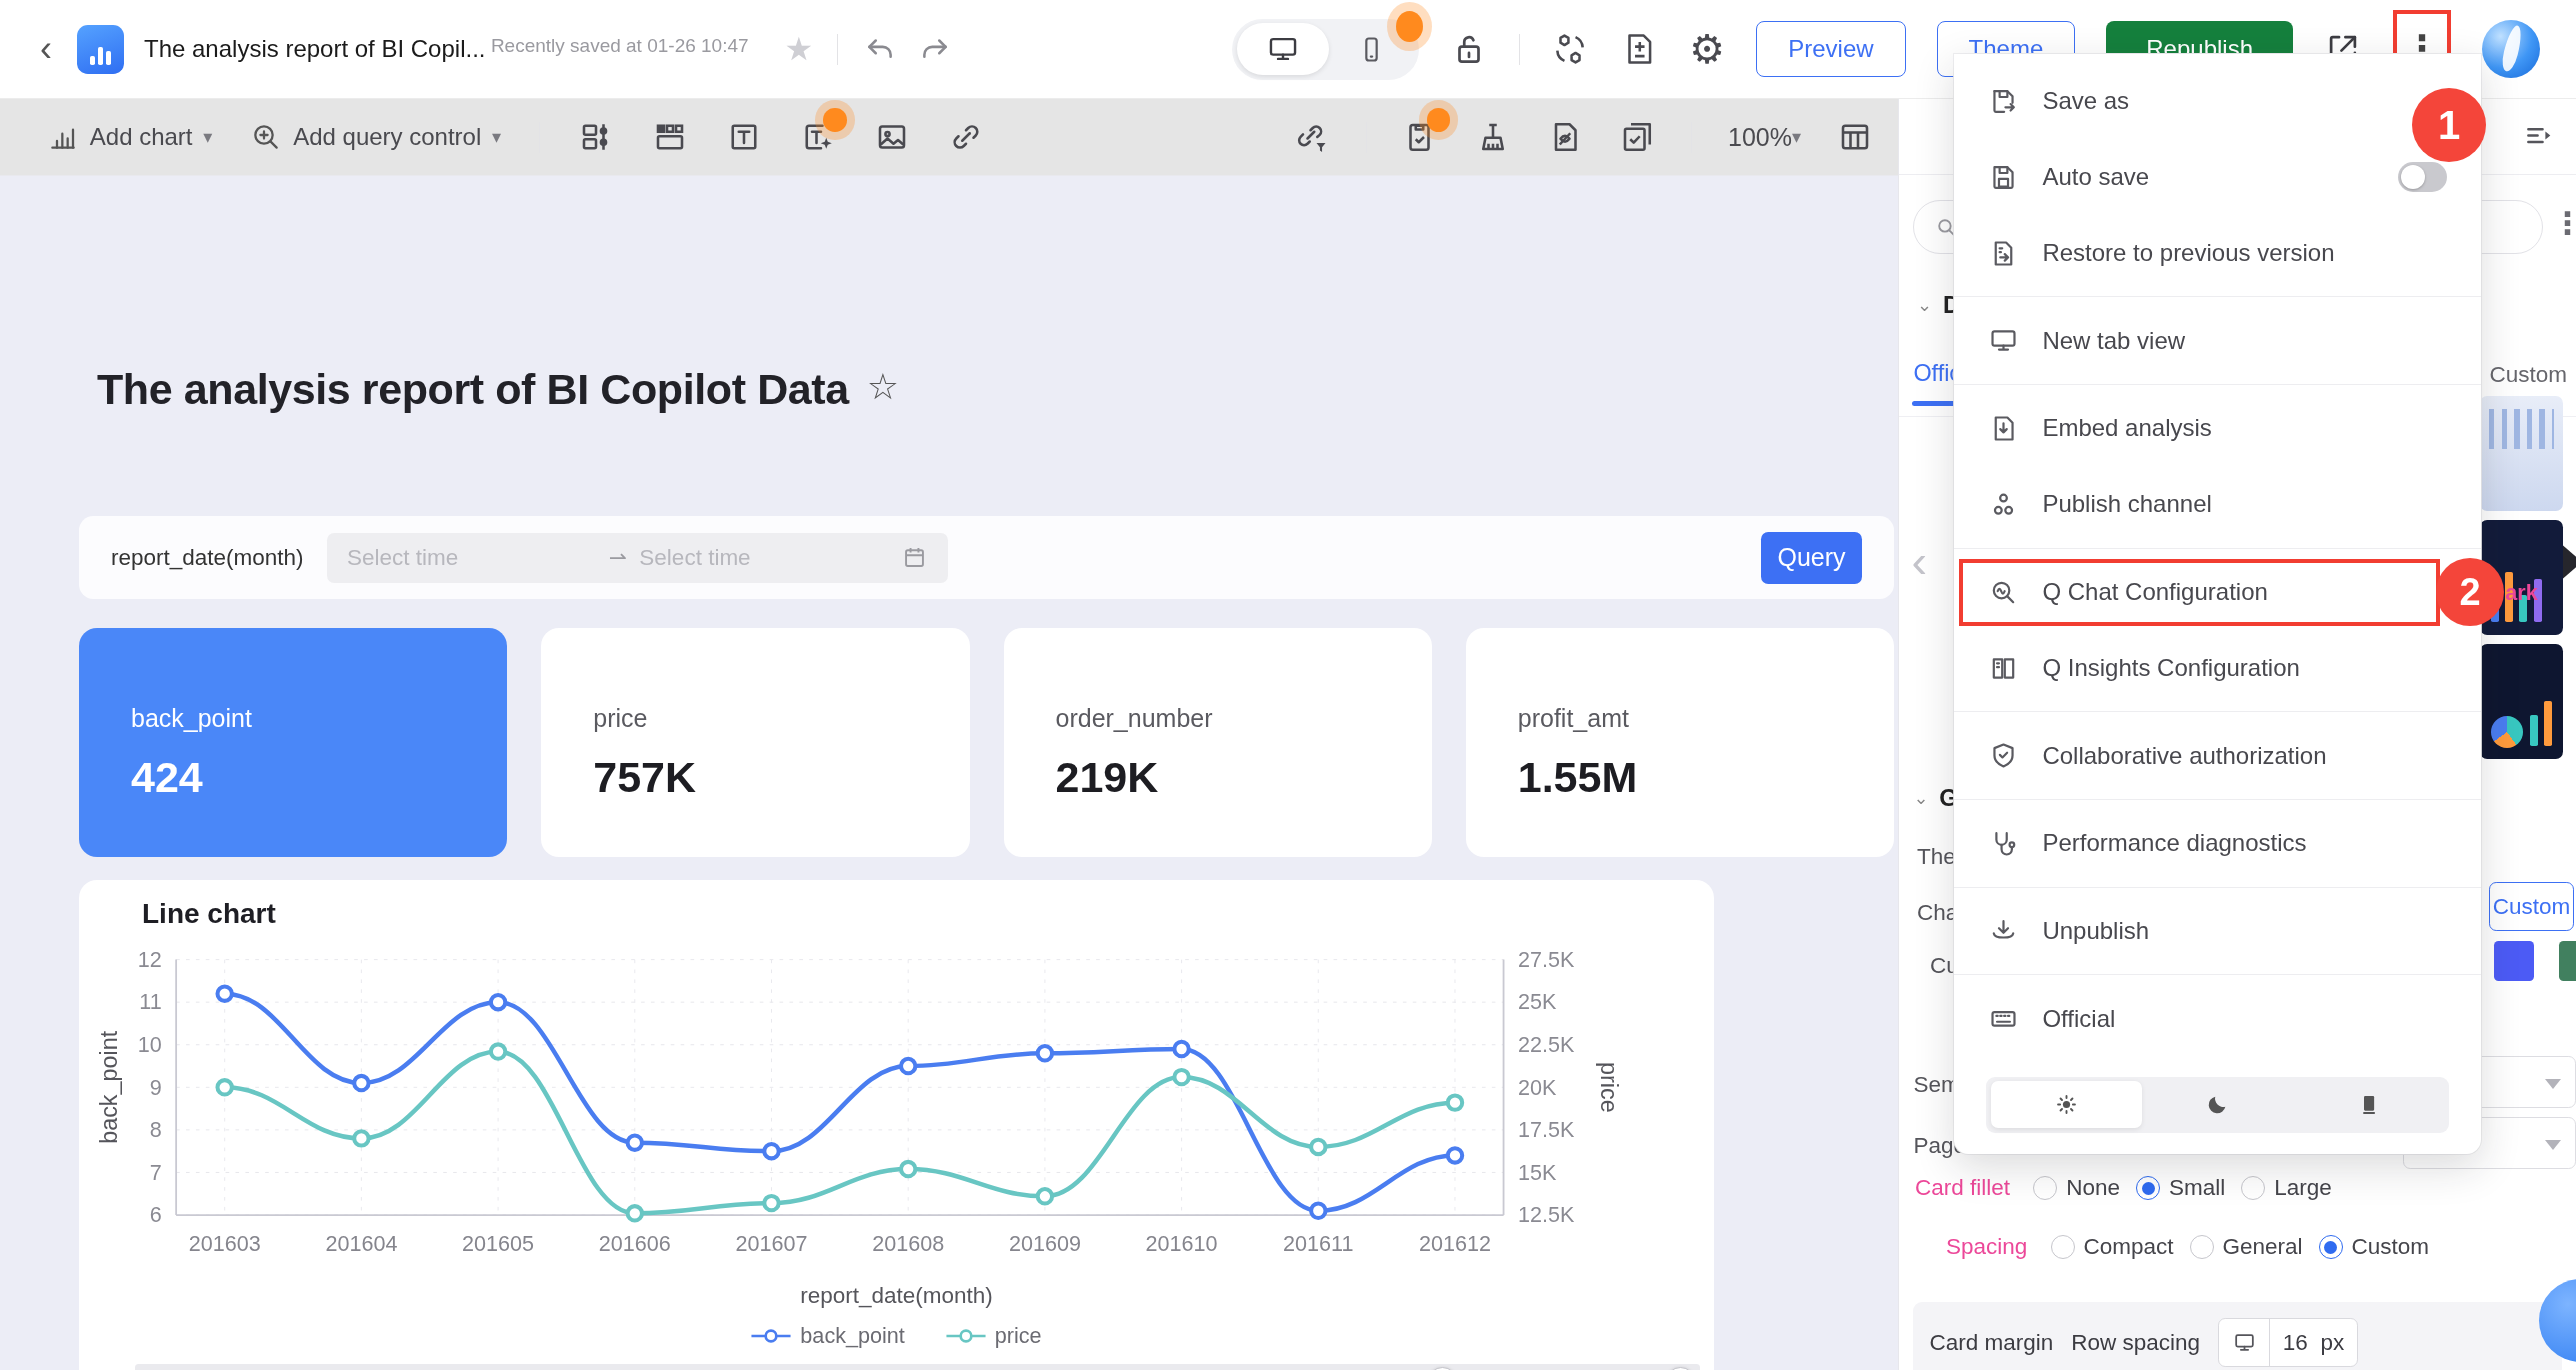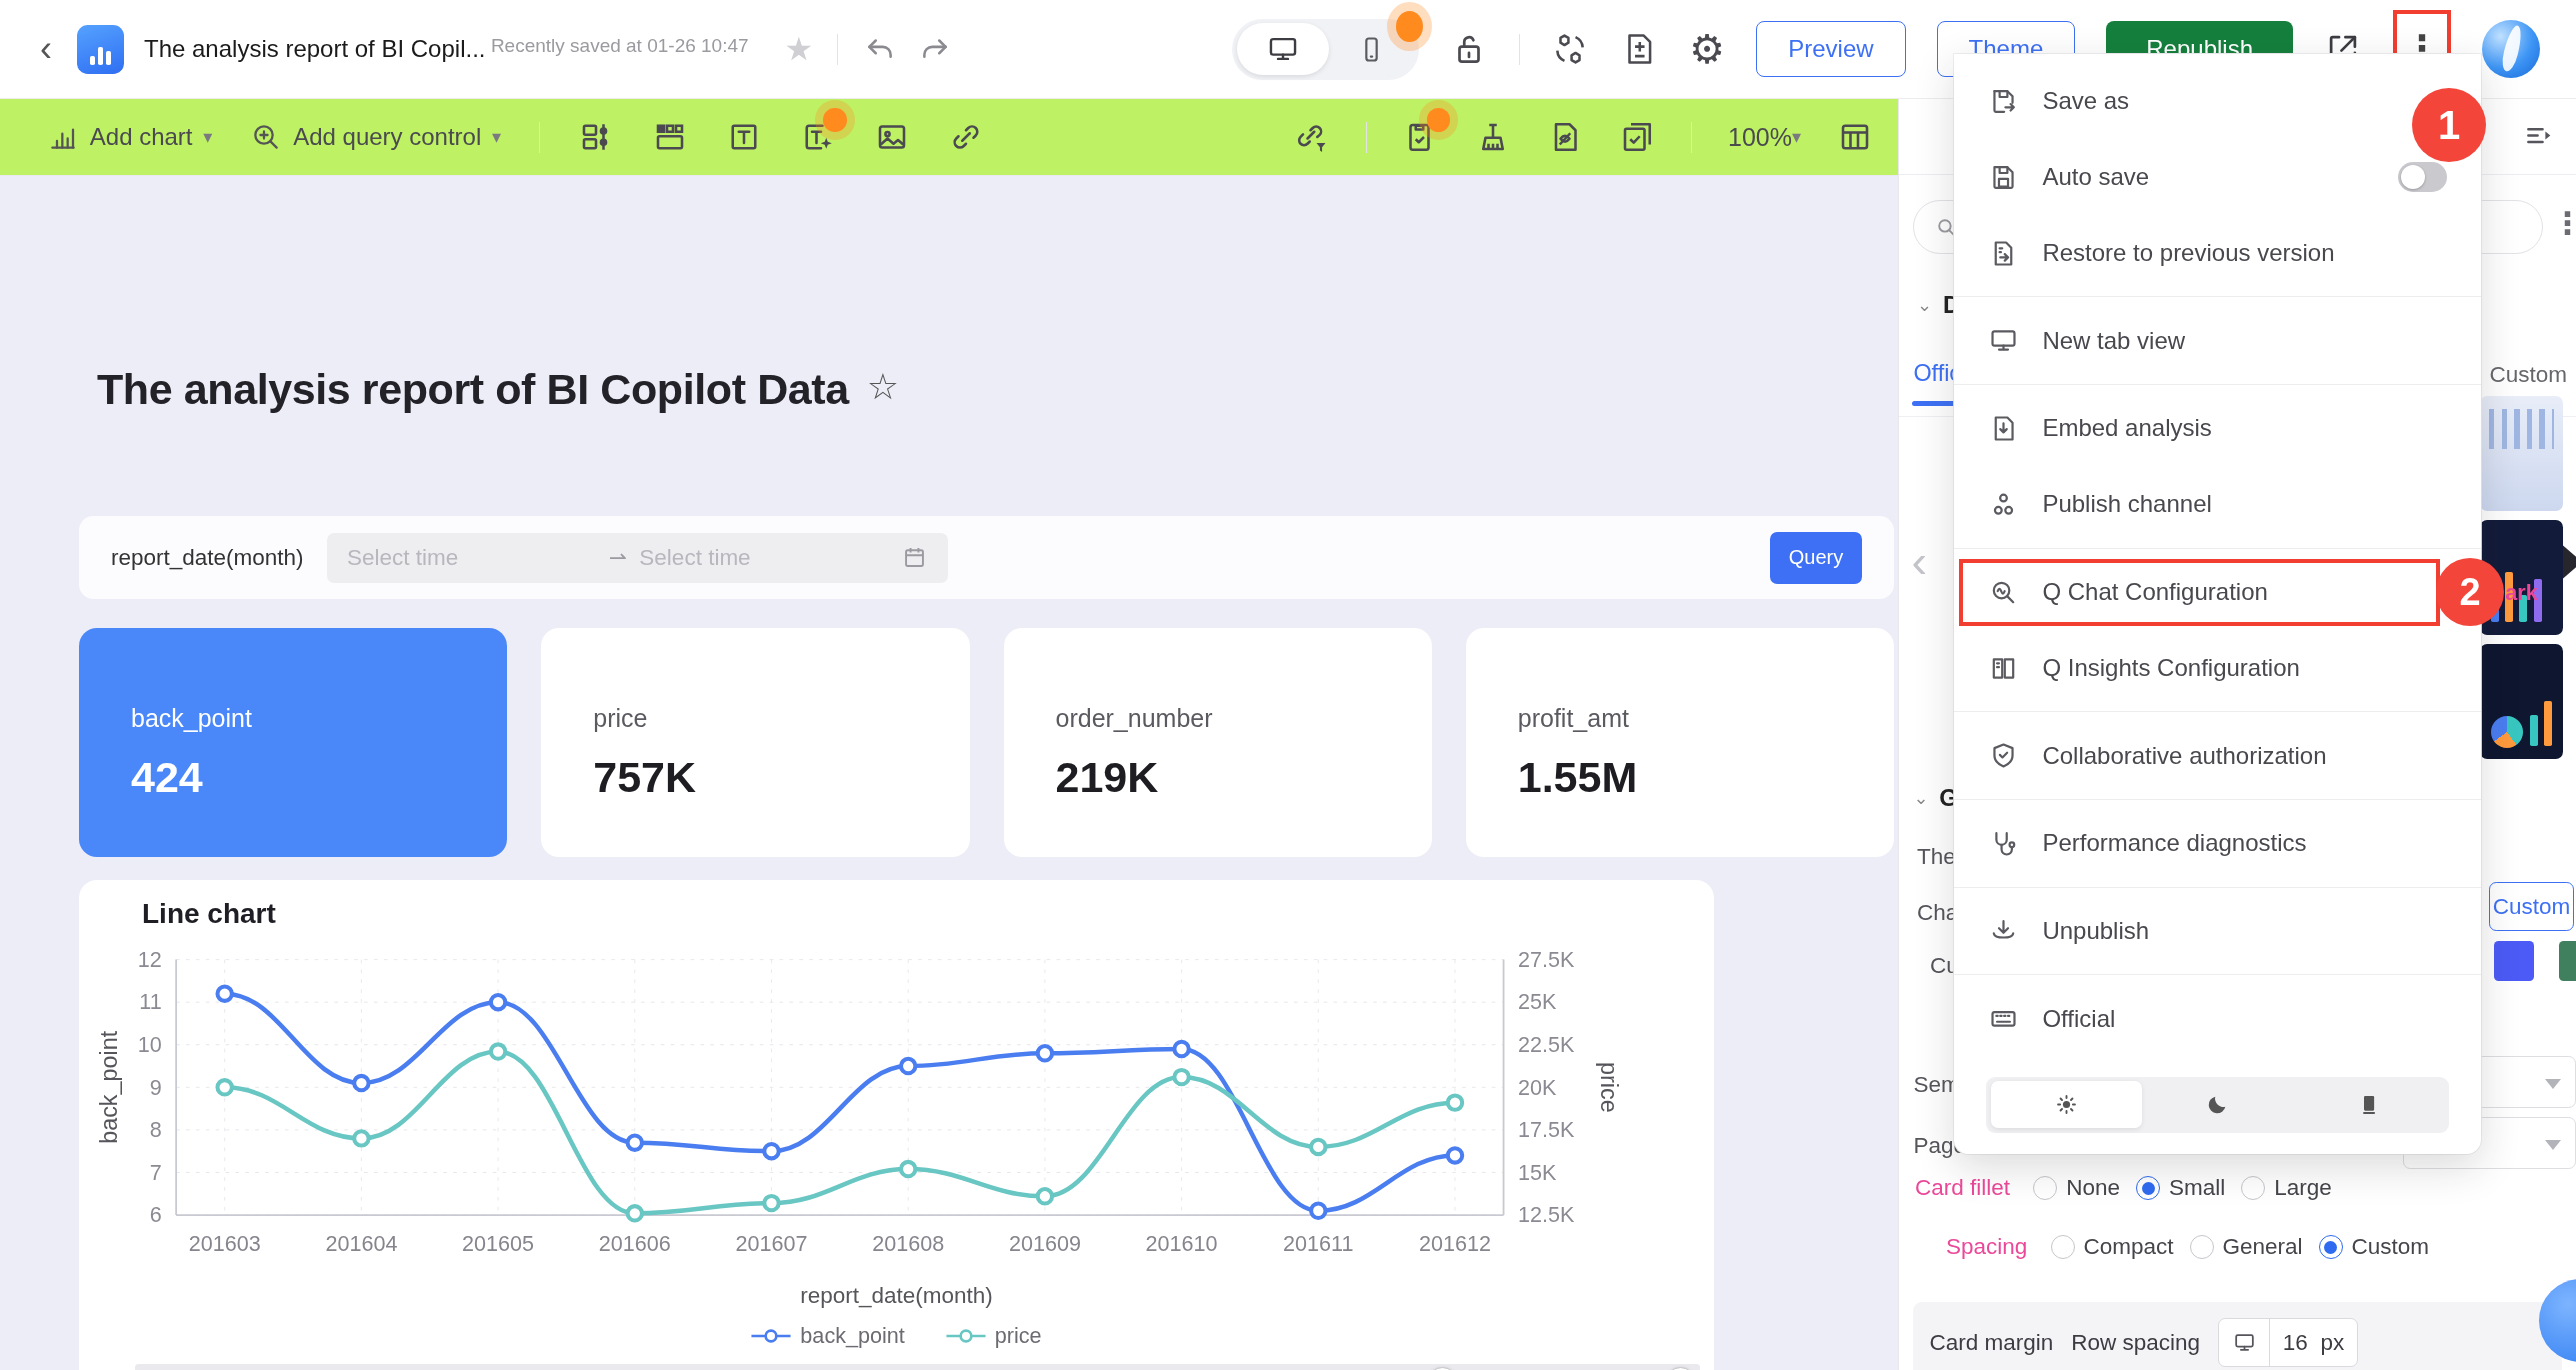--- a/index.html
+++ b/index.html
@@ -32,41 +32,41 @@
   .kebab-ring { border:4.5px solid #f23d31; width:58px; height:79px; display:flex; align-items:center; justify-content:center; }
   .kebab-dots { font-size:36px; color:#444; letter-spacing:0; line-height:1; font-weight:700; }
   .avatar { width:58px; height:58px; border-radius:50%; background:radial-gradient(circle at 32% 28%, #bfe0ff 0%, #3f96f5 55%, #1668d8 100%); position:relative; overflow:hidden; }
   .avatar::after{ content:""; position:absolute; left:23.4px; top:5.4px; width:14.4px; height:47px; background:#fff; border-radius:50% 50% 50% 50%/60% 60% 40% 40%; transform:rotate(14deg); opacity:.9;}
 
   
   .bodyrow { display:flex; height:1272px; }
   .leftcol { width:1898px; display:flex; flex-direction:column; }
 
   
-  .toolbar { height:77px; background:#bef264; border-bottom:0.9px solid #e9e9ee; display:flex; align-items:center; padding:0 25px 0 47px; gap:38px; }
+  .toolbar { height:77px; background:#e5e5e5; border-bottom:0.9px solid #e9e9ee; display:flex; align-items:center; padding:0 25px 0 47px; gap:38px; }
   .tb-item { display:flex; align-items:center; gap:10.8px; font-size:24px; color:#4a4a4f; cursor:pointer; }
   .tb-item svg { width:32px; height:32px; }
   .tb-caret { font-size:18px; color:#7a7a80; }
   .tb-ic { position:relative; cursor:pointer; }
   .tb-ic svg { width:36px; height:36px; }
   .tb-dot { position:absolute; right:-10.8px; top:-10.8px; width:23.4px; height:23.4px; border-radius:50%; background:#ff8a1e; box-shadow:0 0 0 8px rgba(255,138,30,.28); }
   .tb-right { margin-left:auto; display:flex; align-items:center; gap:36px; }
   .tb-zoom { display:flex; align-items:center; gap:0; font-size:25px; color:#4a4a4f; cursor:pointer; }
 
   
   .canvas { flex:1; background:#ecedf6; position:relative; overflow:hidden; }
   .page-title { position:absolute; left:97px; top:189px; font-size:43px; font-weight:800; color:#222228; letter-spacing:-0.4px; }
   .page-title .star { font-weight:400; font-size:36px; color:#555; margin-left:18px; vertical-align:5.4px; }
   .query-panel { position:absolute; left:79px; top:340px; width:1815px; height:83px; background:#fcfcfe; border-radius:14.4px; display:flex; align-items:center; padding:0 32px; }
   .q-label { font-size:22.5px; color:#333; margin-right:23.4px; }
   .q-input { width:621px; height:50px; background:#eeeef1; border-radius:7.2px; display:flex; align-items:center; padding:0 20px; color:#b7b7bd; font-size:22.5px; gap:12.6px; }
   .q-input .ph { flex:1; }
   .q-arrow { color:#9a9aa0; font-size:21.6px; }
   .q-cal svg { width:27px; height:27px; color:#9a9aa0; }
-  .q-btn { margin-left:auto; width:92px; height:52px; background:#3d70f4; color:#fff; font-size:20px; border:none; border-radius:7.2px; cursor:pointer; }
+  .q-btn { margin-left:auto; width:101px; height:52px; background:#3d70f4; color:#fff; font-size:25px; border:none; border-radius:7.2px; cursor:pointer; }
 
   .cards { position:absolute; left:79px; top:452px; width:1815px; display:flex; gap:34px; }
   .mcard { flex:1; height:229px; background:#fff; border-radius:18px; padding:76px 0 0 52px; cursor:pointer; }
   .mcard .lbl { font-size:25px; color:#5a5a60; }
   .mcard .val { font-size:43px; font-weight:700; color:#1d1d22; margin-top:20px; }
   .mcard.selected { background:#4a87f8; }
   .mcard.selected .lbl, .mcard.selected .val { color:#fff; }
 
   .chart-card { position:absolute; left:79px; top:704px; width:1635px; height:537px; background:#fff; border-radius:18px; }
   .chart-title { position:absolute; left:63px; top:18px; font-size:28px; font-weight:700; color:#1e1e24; }

